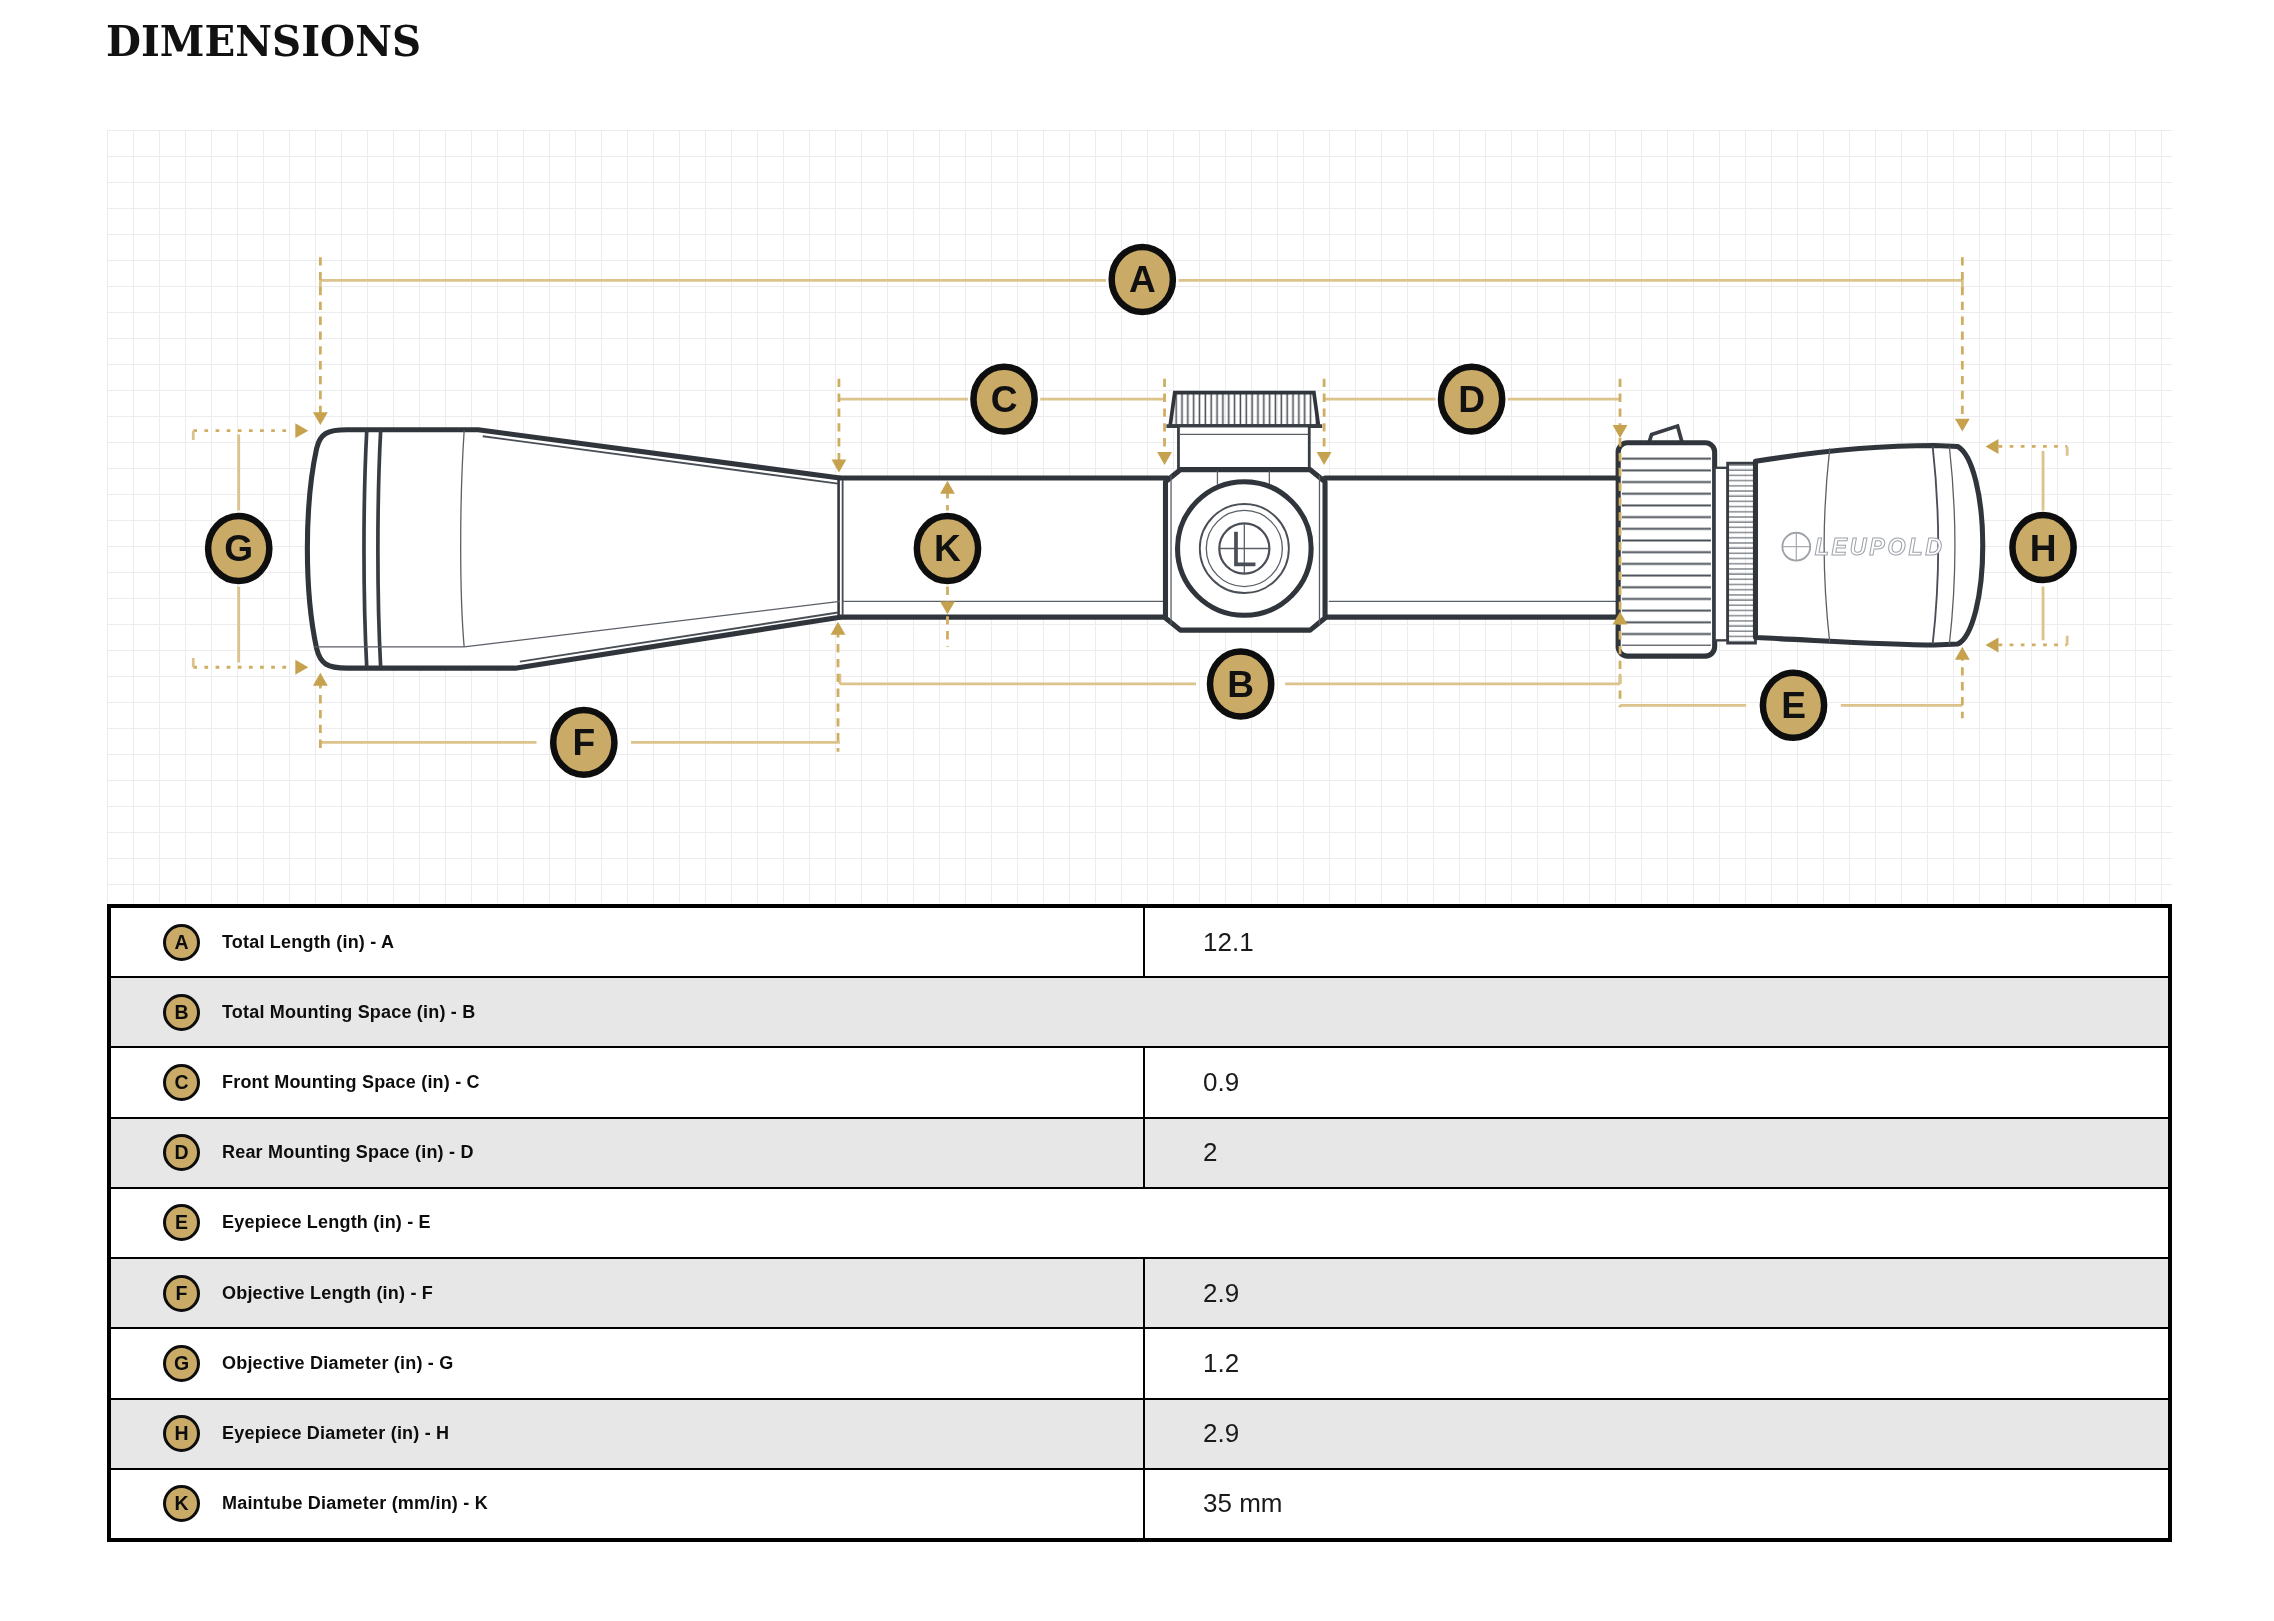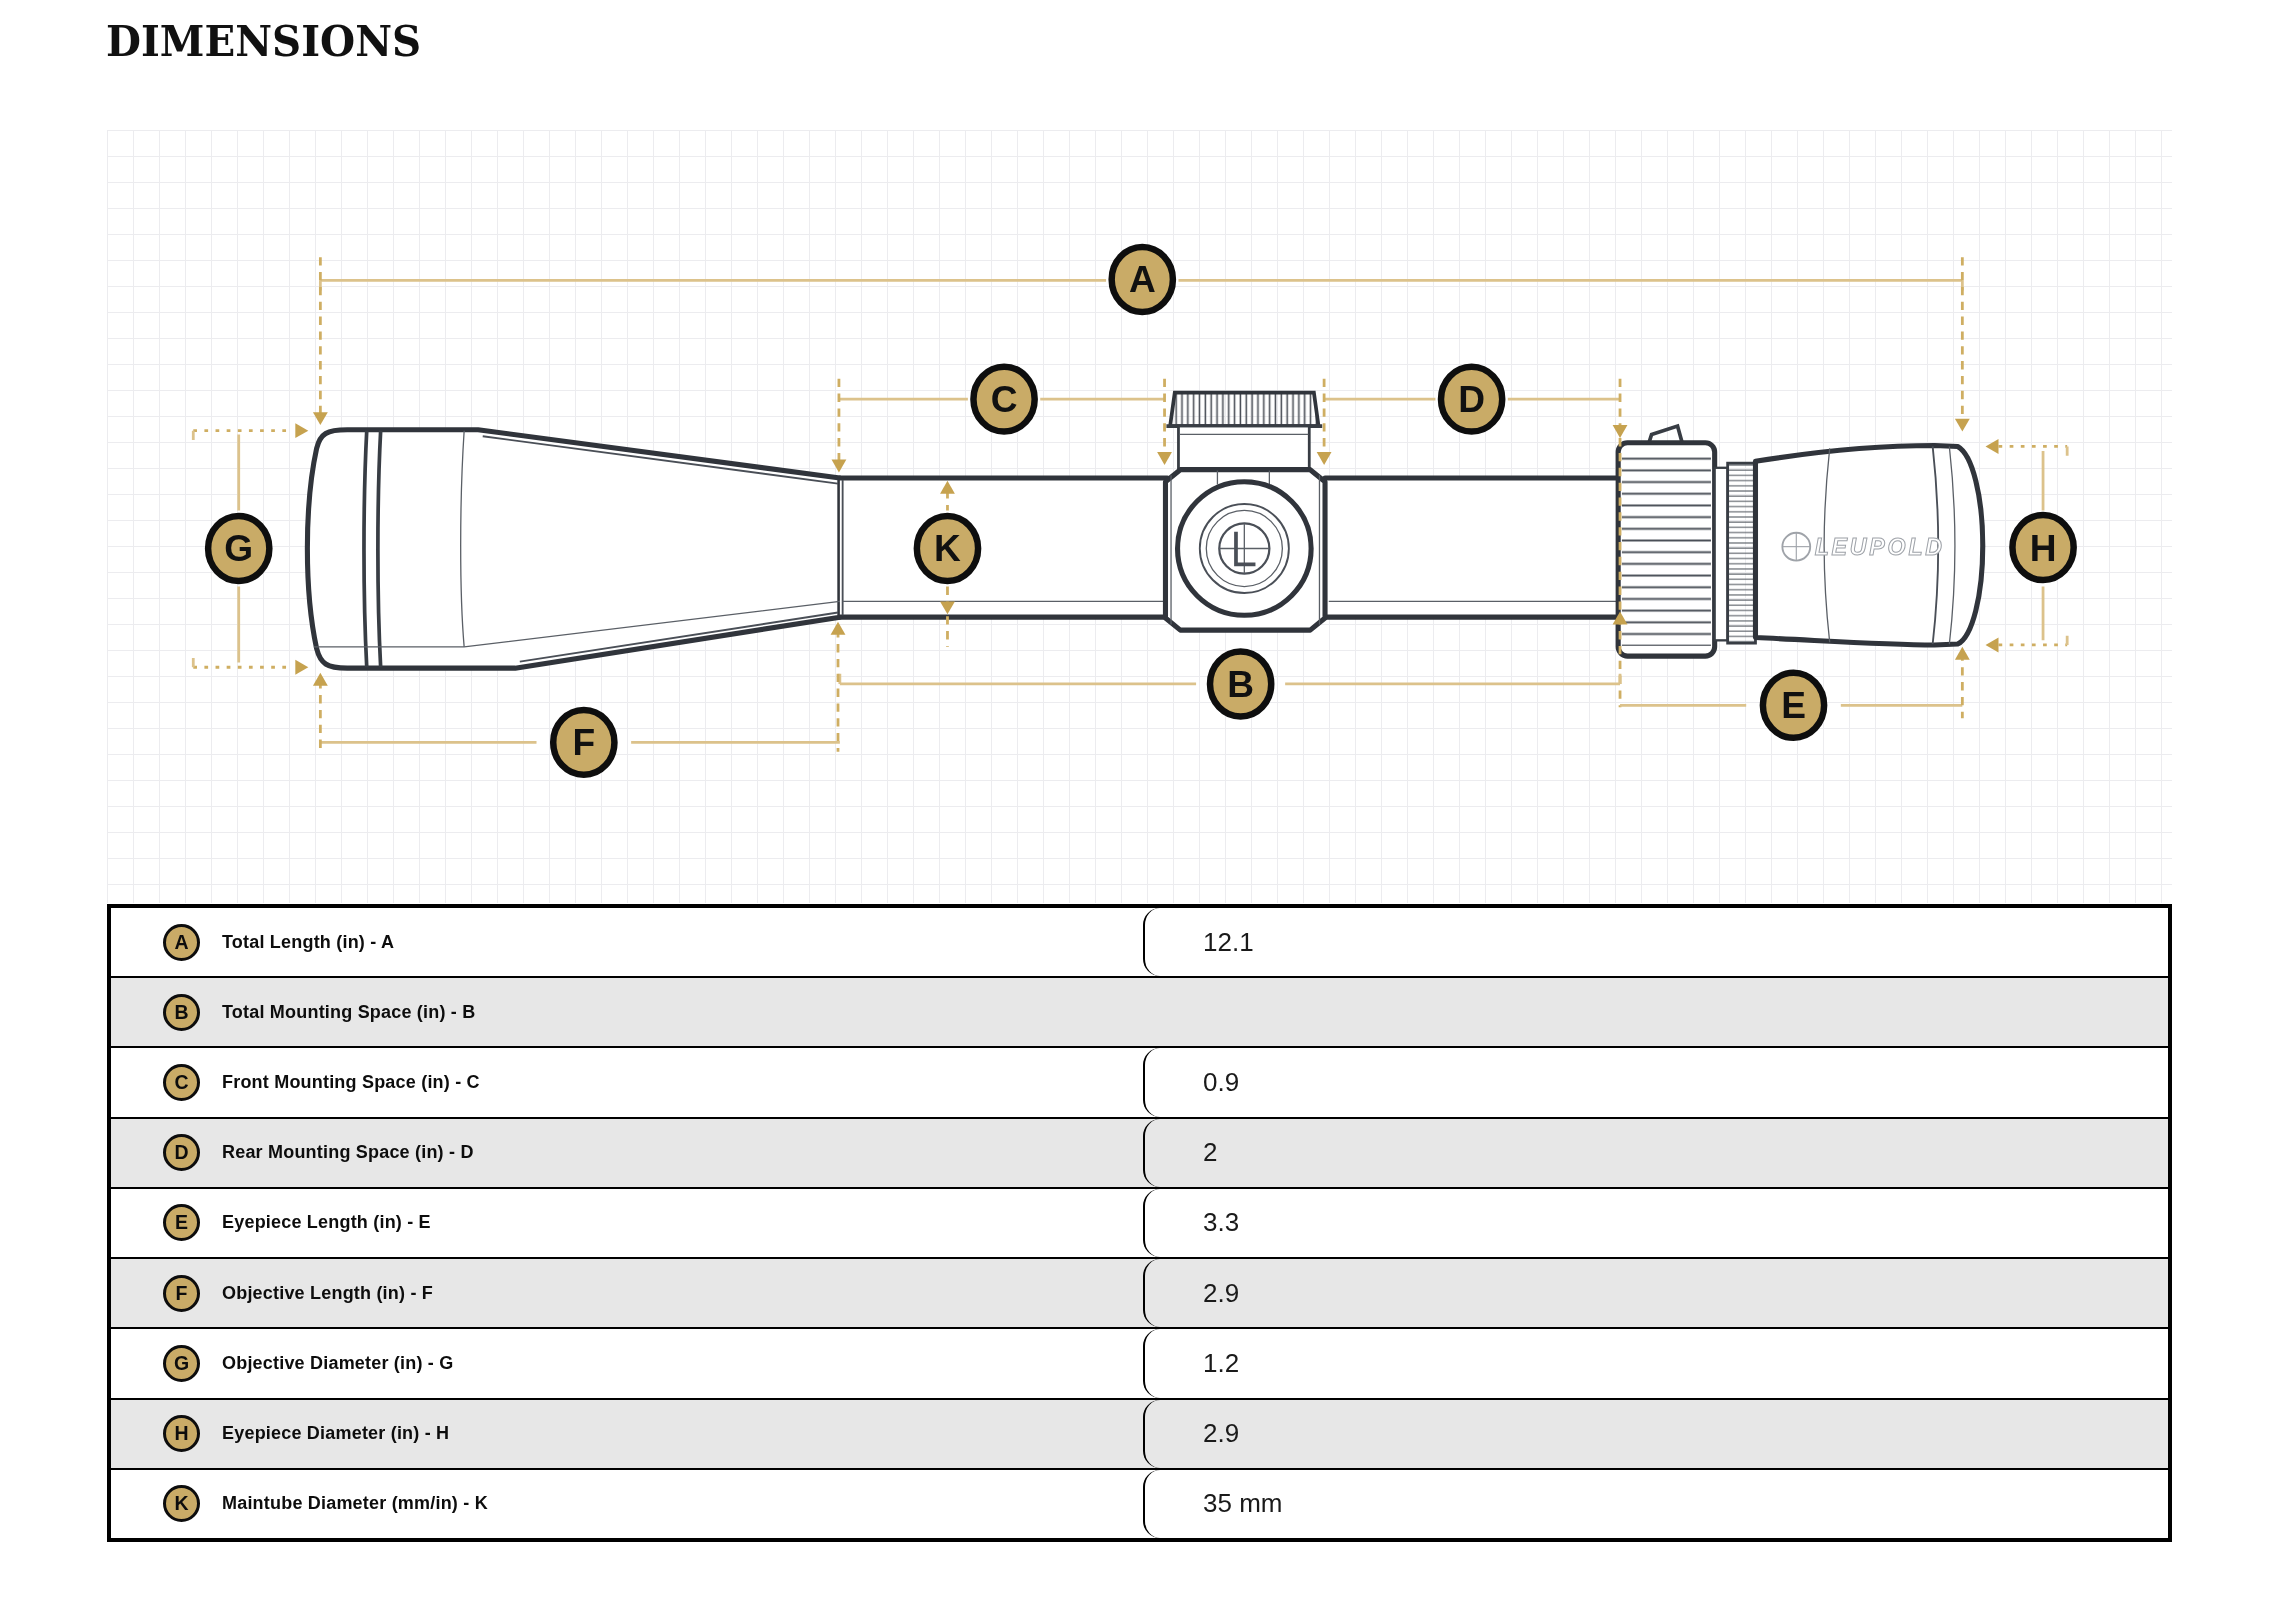--- a/index.html
+++ b/index.html
@@ -32,21 +32,21 @@
     flex:1;display:grid;grid-template-columns:1032px 1fr;
     border-bottom:2.8px solid #000;align-items:stretch;
   }
   .dim-row:last-child{border-bottom:none;}
   .dim-row:nth-child(even){background:#e7e7e7;}
   .cell-label{
     display:flex;align-items:center;gap:22px;padding-left:52px;
   }
   .cell-value{
     border-left:2.8px solid #000;display:flex;align-items:center;
-    padding-left:58px;font-size:26px;color:#1a1a1a;font-weight:normal;border-radius:17px;
+    padding-left:58px;font-size:26px;color:#1a1a1a;font-weight:normal;
   }
   .row-badge{
     width:31px;height:31px;border-radius:50%;
     background:#c9ab67;border:3.7px solid #0d0d0d;
     display:flex;align-items:center;justify-content:center;
     font-weight:bold;font-size:19.5px;color:#0d0d0d;flex:0 0 auto;
   }
   .row-label{font-weight:bold;font-size:18px;color:#0d0d0d;letter-spacing:0.2px;}
 
   
@@ -308,21 +308,20 @@
       <span class="row-label">Rear Mounting Space (in) - D</span>
     </div>
     <div class="cell-value">2</div>
   </div>
 
   <div class="dim-row">
     <div class="cell-label">
       <span class="row-badge">E</span>
       <span class="row-label">Eyepiece Length (in) - E</span>
     </div>
-    <div class="cell-value">3.3</div>
   </div>
 
   <div class="dim-row">
     <div class="cell-label">
       <span class="row-badge">F</span>
       <span class="row-label">Objective Length (in) - F</span>
     </div>
     <div class="cell-value">2.9</div>
   </div>
 

